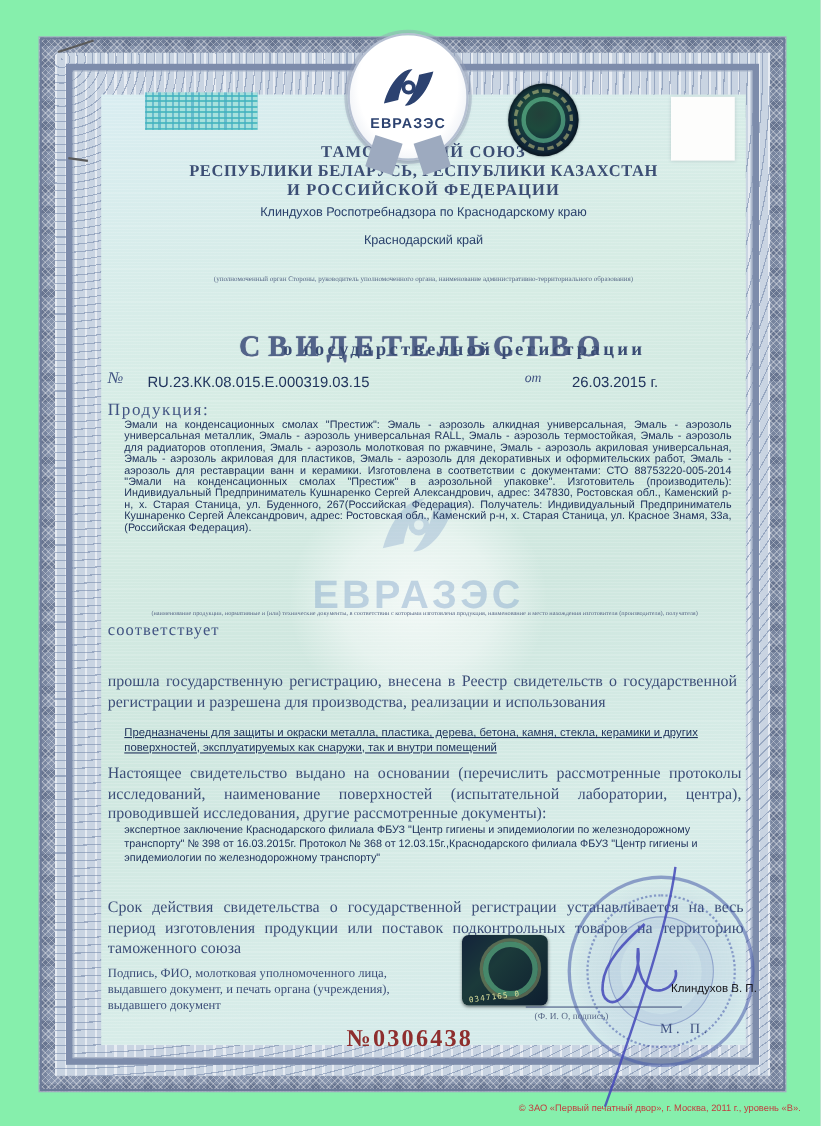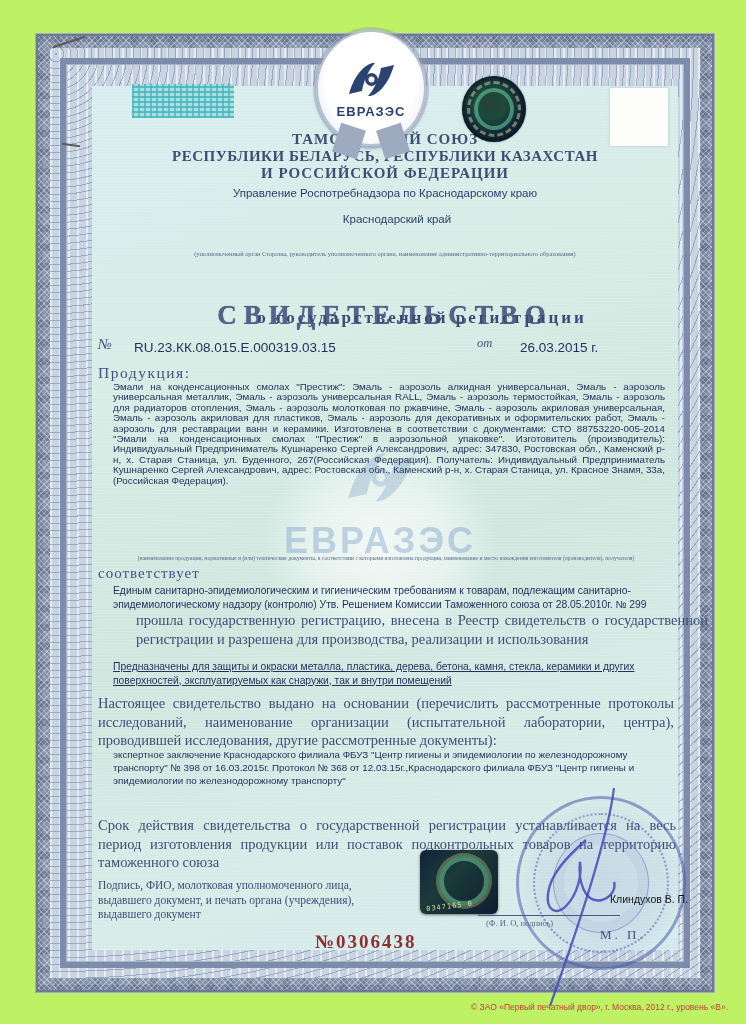--- a/index.html
+++ b/index.html
@@ -1,17 +1,17 @@
 <!DOCTYPE html>
 <html><head>
 <meta charset="utf-8">
 <style>
   html,body{margin:0;padding:0;}
   body{background:#e8e6e0;font-family:"Liberation Serif",serif;}
-  .page{position:relative;width:746px;height:1024px;background:#bef264;overflow:hidden;margin:0 auto;}
+  .page{position:relative;width:746px;height:1024px;background:#86efac;overflow:hidden;margin:0 auto;}
 
   
   .frame{position:absolute;left:36px;top:34px;width:678px;height:958px;
     background-color:#8693ac;
     background-image:
       repeating-linear-gradient(45deg, rgba(255,255,255,.30) 0 1px, rgba(0,0,0,0) 1px 4px),
       repeating-linear-gradient(-45deg, rgba(255,255,255,.30) 0 1px, rgba(0,0,0,0) 1px 4px),
       repeating-linear-gradient(0deg, rgba(66,80,110,.30) 0 7px, rgba(0,0,0,0) 7px 19px),
       repeating-linear-gradient(90deg, rgba(66,80,110,.22) 0 7px, rgba(0,0,0,0) 7px 19px);
     box-shadow:inset 0 0 0 2px #6c7a98, 0 0 0 1px #a3adc0;}
@@ -150,22 +150,22 @@
 
   <div class="hologram-top"></div>
 
 
   <div class="white-patch"></div>
 
   <div class="abs ctr hdr-serif" style="left:92px;top:131px;width:586px;font-size:15px;letter-spacing:1px;">ТАМОЖЕННЫЙ СОЮЗ</div>
   <div class="abs ctr hdr-serif" style="left:92px;top:148px;width:586px;font-size:15px;letter-spacing:0.5px;">РЕСПУБЛИКИ БЕЛАРУСЬ, РЕСПУБЛИКИ КАЗАХСТАН</div>
   <div class="abs ctr hdr-serif" style="left:92px;top:165px;width:586px;font-size:15px;letter-spacing:1px;">И РОССИЙСКОЙ ФЕДЕРАЦИИ</div>
 
-  <div class="abs ctr hdr-sans" style="left:92px;top:187px;width:586px;font-size:11.5px;">Управление Роспотребнадзора по Краснодарскому краю</div>
-  <div class="abs ctr hdr-sans" style="left:92px;top:213px;width:586px;font-size:11.5px;padding-left:12px;">Краснодарский край</div>
+  <div class="abs ctr hdr-sans" style="left:92px;top:187px;width:586px;font-size:11.5px;">Клиндухов Роспотребнадзора по Краснодарскому краю</div>
+  <div class="abs ctr hdr-sans" style="left:92px;top:213px;width:586px;font-size:11.5px;">Краснодарский край</div>
 
   <div class="abs ctr caption" style="left:97px;top:250px;width:576px;font-size:6.4px;">(уполномоченный орган Стороны, руководитель уполномоченного органа, наименование административно-территориального образования)</div>
 
   <div class="abs ctr title-main" style="left:92px;top:272px;width:586px;">СВИДЕТЕЛЬСТВО</div>
   <div class="abs ctr title-sub" style="left:92px;top:308px;width:586px;">о государственной регистрации</div>
 
   <div class="abs serif-lbl" style="left:98px;top:336px;font-size:15px;font-style:italic;">№</div>
   <div class="abs sans-val" style="left:134px;top:340px;font-size:13.5px;text-align:right;">RU.23.КК.08.015.Е.000319.03.15</div>
   <div class="abs serif-lbl" style="left:477px;top:336px;font-size:12.5px;font-style:italic;">от</div>
   <div class="abs sans-val" style="left:520px;top:340px;font-size:13.5px;">26.03.2015 г.</div>
@@ -179,26 +179,25 @@
       <path d="M52 7 C46 29 33 39 26 38 C31 33 37 22 39 10 Z" fill="#6e93c2"></path>
       <circle cx="29.5" cy="21.5" r="6.5" fill="#6e93c2"></circle>
       <circle cx="29.5" cy="21.5" r="3" fill="#dceaf2"></circle>
     </svg>
     <div class="wm-text">ЕВРАЗЭС</div>
   </div>
 
   <div class="abs ctr caption" style="left:97px;top:555px;width:578px;font-size:5.7px;z-index:3;">(наименование продукции, нормативные и (или) технические документы, в соответствии с которыми изготовлена продукция, наименование и место нахождения изготовителя (производителя), получателя)</div>
 
   <div class="abs serif-lbl" style="left:98px;top:565px;font-size:15px;letter-spacing:1px;">соответствует</div>
-  <div class="abs sans-val" style="left:113px;top:584px;width:548px;font-size:10.3px;line-height:13.5px;">Единым санитарно-эпидемиологическим и гигиеническим требованиям к товарам, подлежащим санитарно-эпидемиологическому надзору (контролю) Утв. Решением Комиссии Таможенного союза от 28.05.2010г. № 299</div>
-
-  <div class="abs serif-body" style="left:98px;top:611px;width:572px;font-size:14.5px;line-height:18.5px;margin-left:38px;">прошла государственную регистрацию, внесена в Реестр свидетельств о государственной регистрации и разрешена для производства, реализации и использования</div>
+
+  <div class="abs serif-body" style="left:98px;top:611px;width:572px;font-size:14.5px;line-height:18.5px;">прошла государственную регистрацию, внесена в Реестр свидетельств о государственной регистрации и разрешена для производства, реализации и использования</div>
   <div class="abs sans-val" style="left:113px;top:660px;width:555px;font-size:10.3px;line-height:13.5px;text-decoration:underline;">Предназначены для защиты и окраски металла, пластика, дерева, бетона, камня, стекла, керамики и других поверхностей, эксплуатируемых как снаружи, так и внутри помещений</div>
 
-  <div class="abs serif-body" style="left:98px;top:694px;width:576px;font-size:14.5px;line-height:18.5px;">Настоящее свидетельство выдано на основании (перечислить рассмотренные протоколы исследований, наименование организации (испытательной лаборатории, центра), проводившей исследования, другие рассмотренные документы):</div>
+  <div class="abs serif-body" style="left:98px;top:694px;width:576px;font-size:14.5px;line-height:18.5px;">Настоящее свидетельство выдано на основании (перечислить рассмотренные протоколы исследований, наименование поверхностей (испытательной лаборатории, центра), проводившей исследования, другие рассмотренные документы):</div>
   <div class="abs sans-val" style="left:113px;top:748px;width:548px;font-size:9.8px;line-height:13px;">экспертное заключение Краснодарского филиала ФБУЗ "Центр гигиены и эпидемиологии по железнодорожному транспорту" № 398 от 16.03.2015г. Протокол № 368 от 12.03.15г.,Краснодарского филиала ФБУЗ "Центр гигиены и эпидемиологии по железнодорожному транспорту"</div>
 
   <div class="abs serif-body" style="left:98px;top:816px;width:578px;font-size:14.5px;line-height:18.5px;">Срок действия свидетельства о государственной регистрации устанавливается на весь период изготовления продукции или поставок подконтрольных товаров на территорию таможенного союза</div>
 
   <div class="abs serif-body" style="left:98px;top:878px;width:310px;font-size:11.5px;line-height:14.5px;text-align:left;">Подпись, ФИО, молотковая уполномоченного лица, выдавшего документ, и печать органа (учреждения), выдавшего документ</div>
 
   <div class="hologram-bottom">
     <div class="ring"></div>
     <div class="serial">0347165 0</div>
   </div>
@@ -209,17 +208,17 @@
     <path d="M88 62 C70 78 52 96 50 116 C48 132 58 138 68 128 C80 116 84 96 82 84 C80 102 86 126 104 122 C114 119 118 110 116 104" fill="none" stroke="#4348b8" stroke-width="2.4" opacity="0.85"></path>
     <path d="M116 10 C110 60 80 150 52 228" fill="none" stroke="#4348b8" stroke-width="2.2" opacity="0.85"></path>
   </svg>
 
   <div class="abs" style="left:610px;top:893px;font-family:'Liberation Sans',sans-serif;font-size:10.5px;color:#15151a;z-index:6;">Клиндухов В. П.</div>
 
   <div class="sig-line"></div>
   <div class="abs caption" style="left:486px;top:918px;font-size:8.5px;z-index:5;">(Ф. И. О, подпись)</div>
   <div class="abs serif-lbl" style="left:600px;top:927px;font-size:13px;letter-spacing:3px;z-index:5;">М. П.</div>
 
-  <div class="abs serial-red" style="left:315px;top:931px;font-size:19px;">№0306438</div>
-
-  <div class="footer-imprint">© ЗАО «Первый печатный двор», г. Москва, 2012 г., уровень «В».</div>
+  <div class="abs serial-red" style="left:315px;top:931px;font-size:22px;">№0306438</div>
+
+  <div class="footer-imprint">© ЗАО «Первый печатный двор», г. Москва, 2011 г., уровень «В».</div>
 
 </div>
 
 </body></html>

